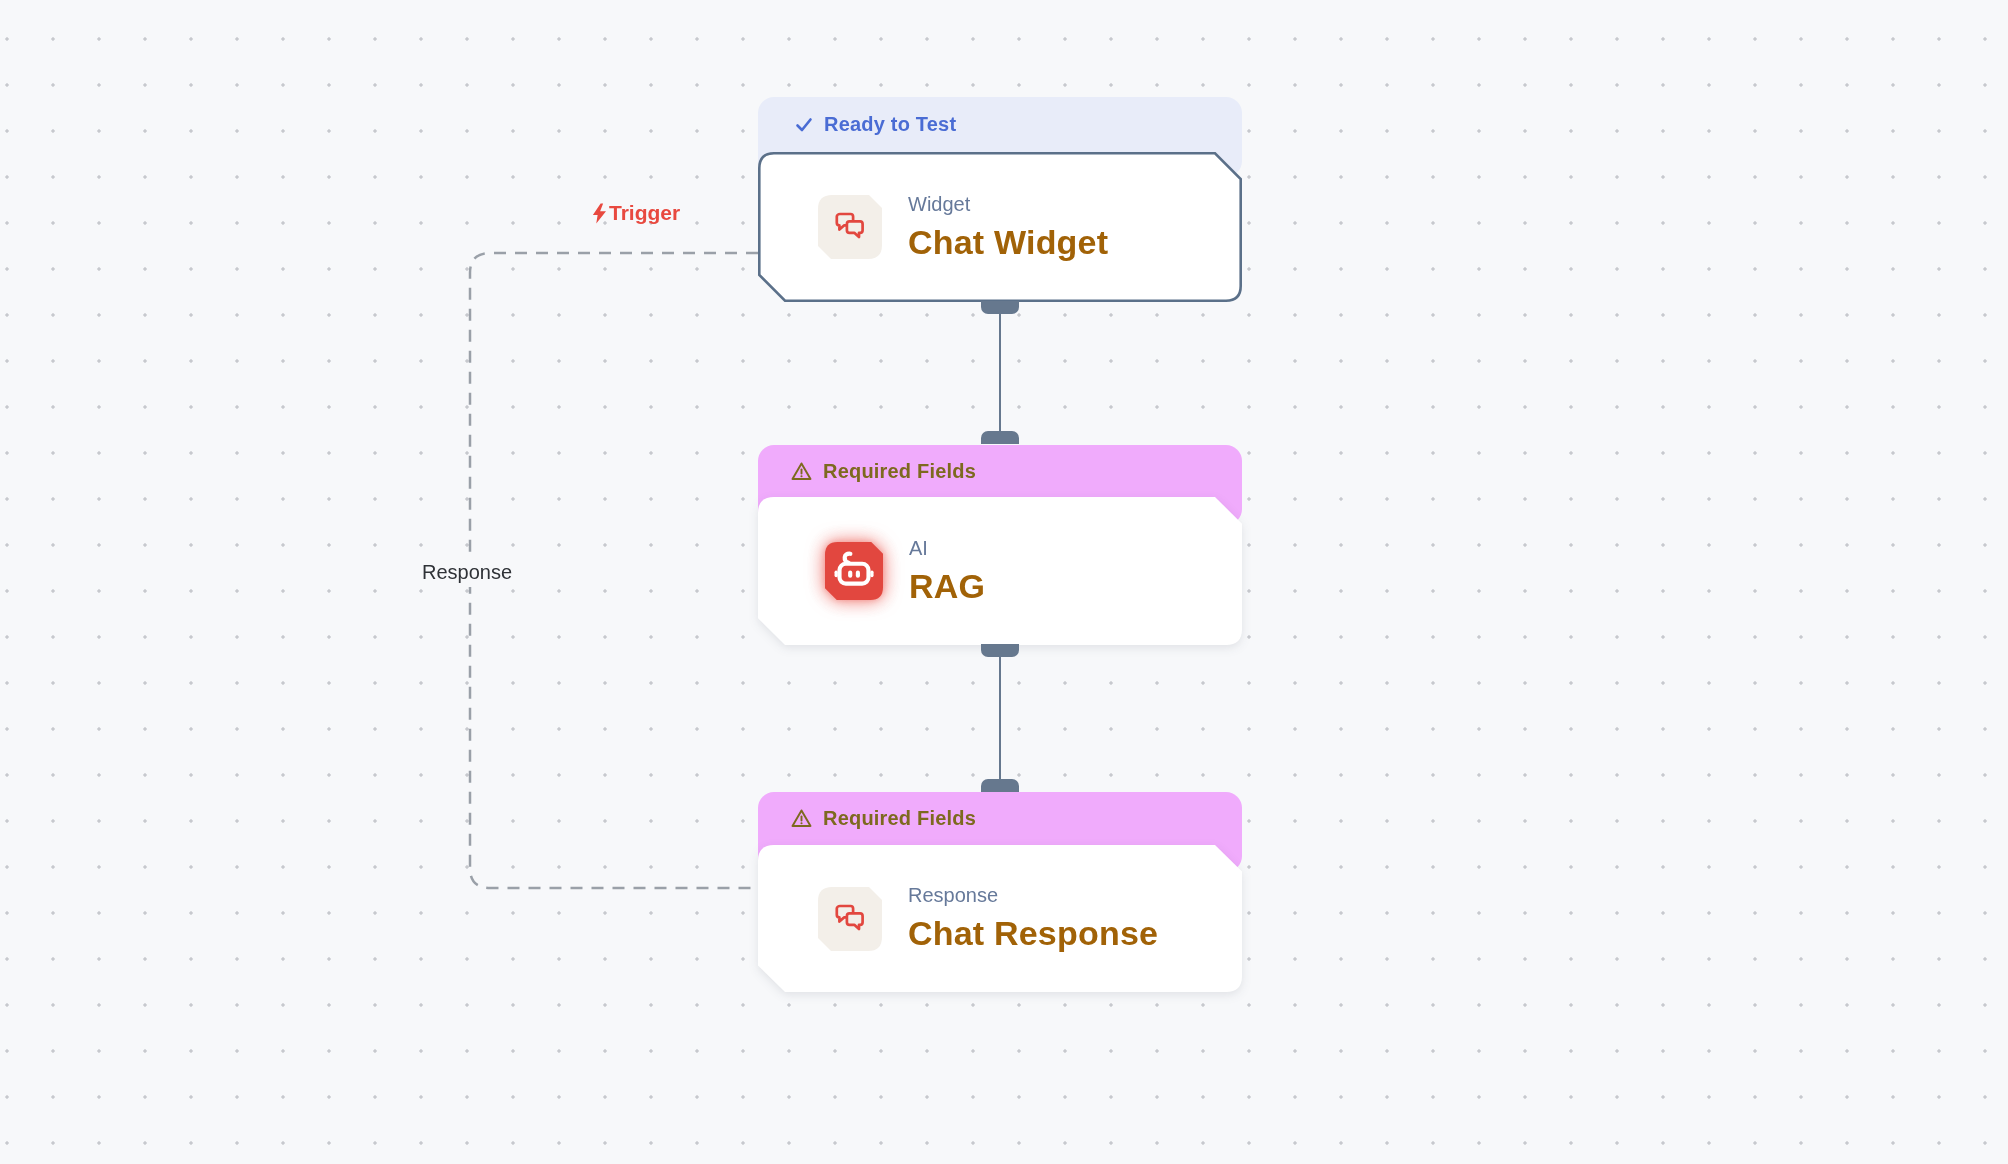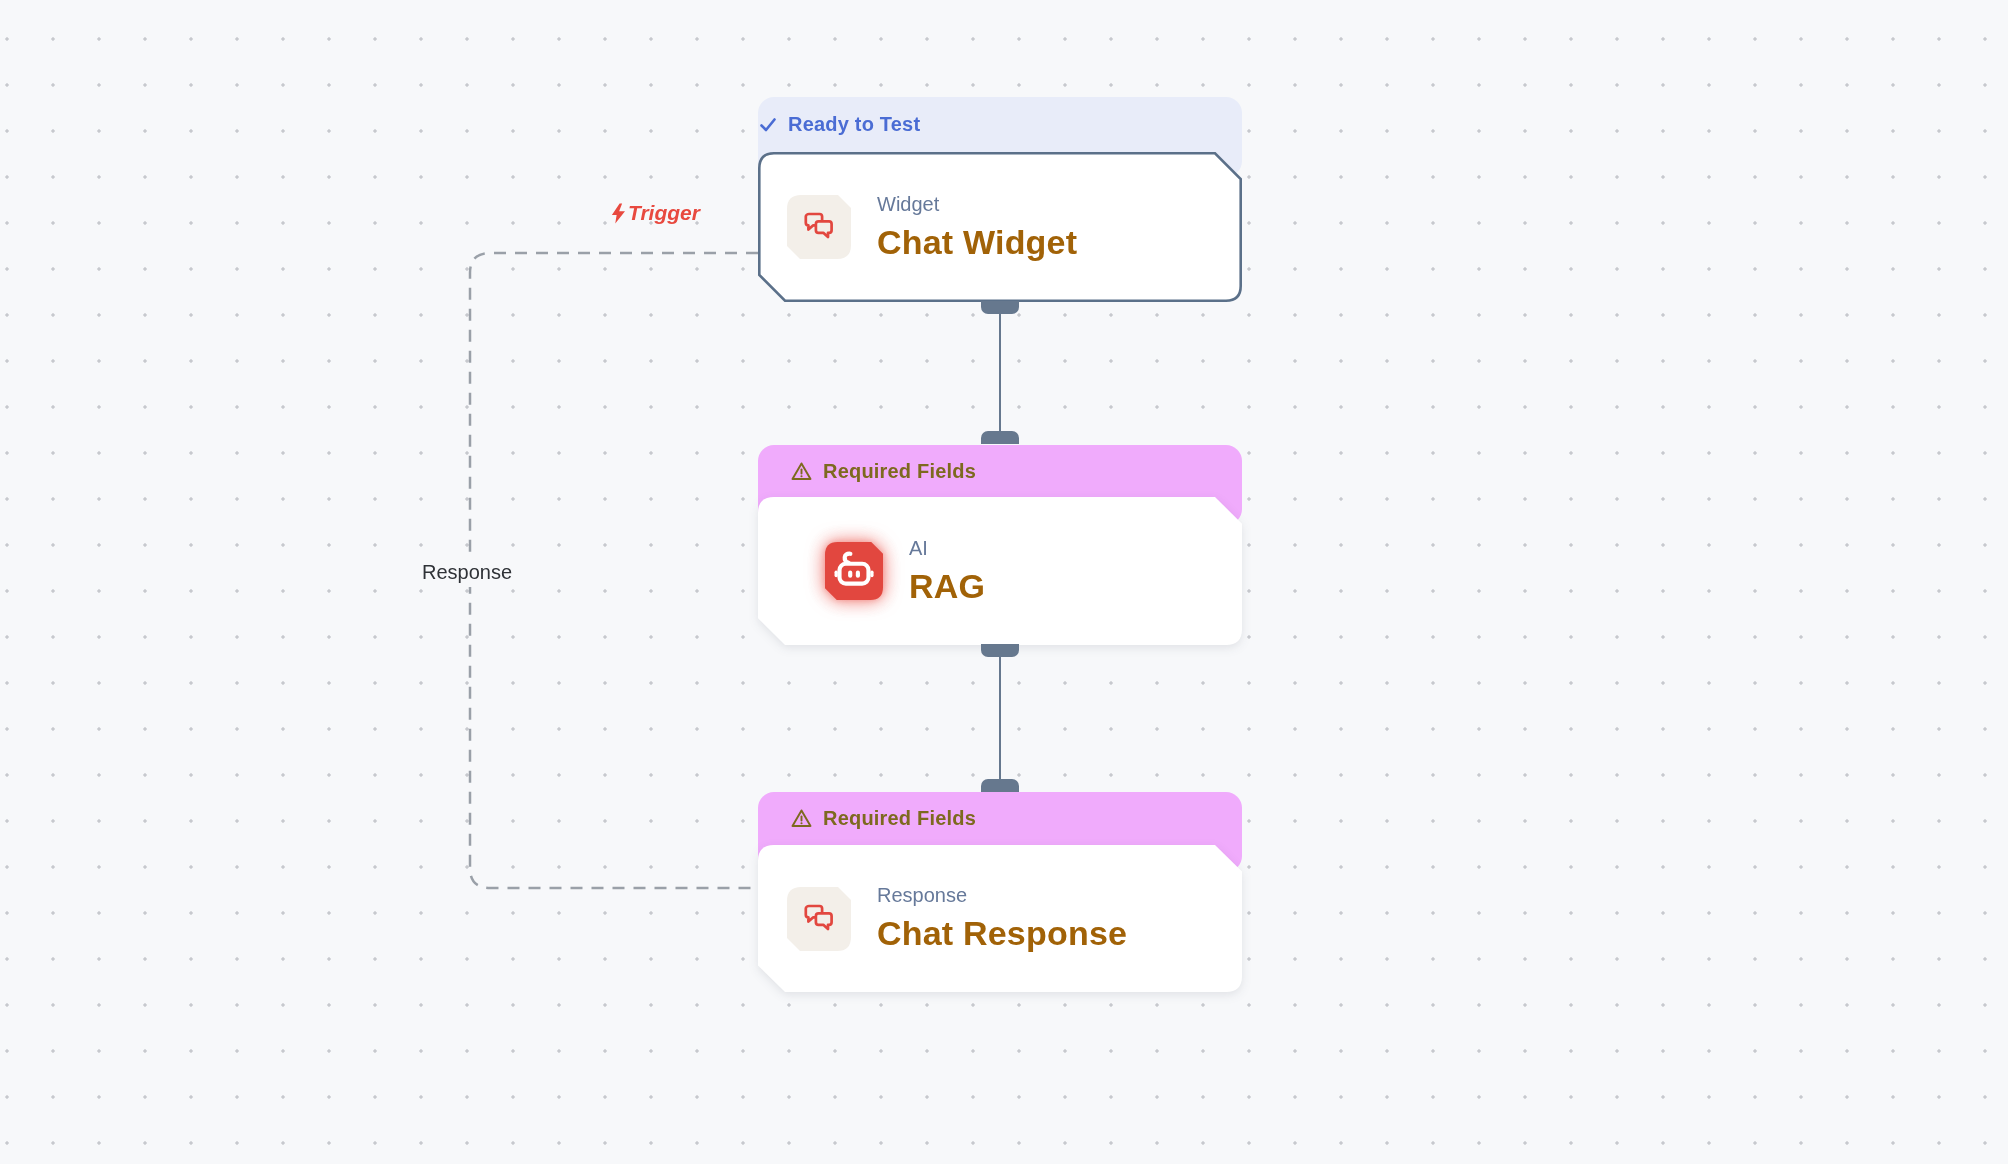--- a/index.html
+++ b/index.html
@@ -25,35 +25,35 @@
     position:absolute;width:38px;height:13px;background:#66788e;z-index:6;
   }
   .handle.bottom{border-radius:0 0 7px 7px;}
   .handle.top{border-radius:7px 7px 0 0;}
   
   .status-bar{
     position:absolute;width:484px;height:80px;border-radius:16px;
     z-index:1;
   }
   .status-inner{
-    height:55px;display:flex;align-items:center;gap:10px;
+    height:55px;display:flex;align-items:center;gap:10px;padding-left:36px;
     font-size:20px;font-weight:700;letter-spacing:.2px;
   }
   .status-blue{background:#e8ecf9;}
   .status-blue .status-inner{color:#4a6cd4;}
   .status-yellow{background:#f0abfc;}
   .status-yellow .status-inner{color:#7d691f;}
   .card{
     position:absolute;width:484px;z-index:2;
   }
   .card svg.card-bg{position:absolute;left:0;top:0;width:100%;height:100%;}
   .card.soft svg.card-bg{filter:drop-shadow(0 3px 5px rgba(25,35,55,.10));}
   .card-body{
     position:relative;z-index:3;height:100%;
-    display:flex;align-items:center;gap:26px;padding-left:29px;box-sizing:border-box;
+    display:flex;align-items:center;gap:26px;padding-left:60px;box-sizing:border-box;
   }
   .node-icon{position:relative;flex:0 0 auto;display:flex;}
   .node-icon.glow svg{filter:drop-shadow(0 0 9px rgba(235,88,80,.65)) drop-shadow(0 0 3px rgba(235,88,80,.45));}
   .node-texts{display:flex;flex-direction:column;gap:7px;}
   .node-category{font-size:20px;color:#66799a;font-weight:500;}
   .node-title{font-size:34px;color:#a16207;font-weight:700;letter-spacing:.2px;}
   
   .trigger-label{
     display:flex;align-items:center;gap:2px;
     color:#e8493f;font-size:21px;font-weight:700;
@@ -69,21 +69,21 @@
 
 <div class="canvas"></div>
 
 <svg id="loop-svg">
   <path d="M758,253 H490 Q470,253 470,273 V868 Q470,888 490,888 H758" fill="none" stroke="#9aa0a8" stroke-width="2.5" stroke-dasharray="12 9"></path>
 </svg>
 
 <div class="edge-line abs" style="left:998.7px;top:306px;height:130px;"></div>
 <div class="edge-line abs" style="left:998.7px;top:650px;height:132px;"></div>
 
-<div class="trigger-label abs" style="left:611px;top:201px;font-style:italic;">
+<div class="trigger-label abs" style="left:592px;top:201px;">
   <span style="display:flex;">
     <svg width="15" height="21" viewBox="0 0 12 16">
         <path d="M6.9 0 L0.7 9.2 H4.5 L3.4 16 L11.2 6.1 H6.5 L8.9 0 Z" fill="#e8493f"></path>
       </svg>
   </span>
   <span>Trigger</span>
 </div>
 <div class="response-label abs" style="left:414px;top:558px;">
   <span>Response</span>
 </div>

